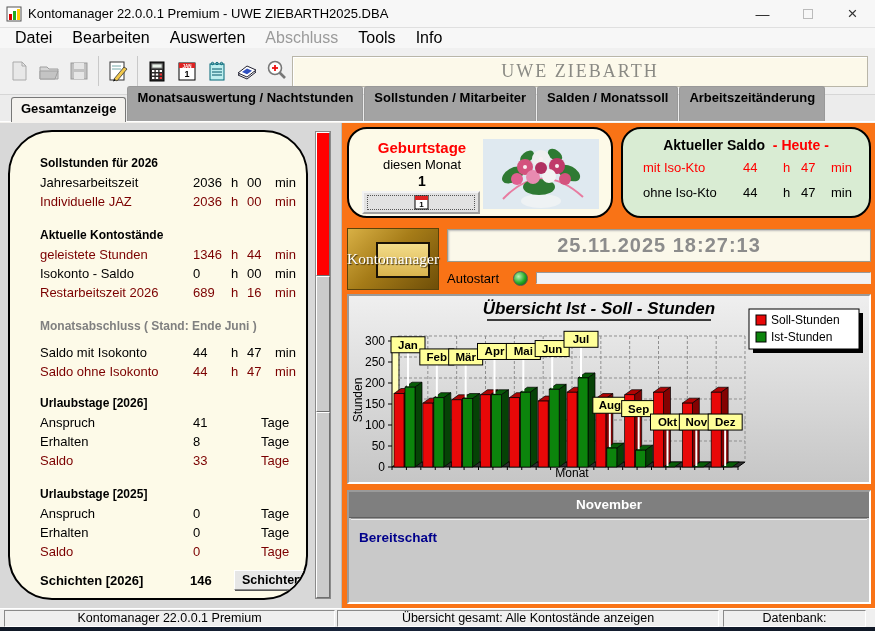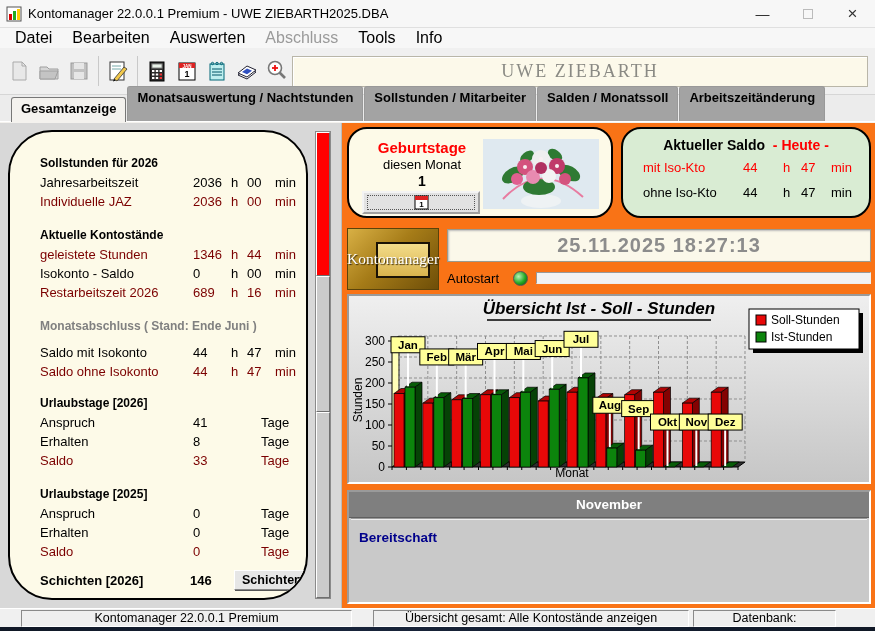--- a/index.html
+++ b/index.html
@@ -93,22 +93,22 @@
   .novpanel { position:absolute; left:5px; top:368px; width:524px; height:114px; border:2px solid #fff; border-top-color:#9a9a9a; border-left-color:#9a9a9a; background:#c9c9c9; }
   .novhdr { height:26px; background:#7f7f7f; border-bottom:1px solid #5f5f5f; color:#fff; font-weight:bold; font-size:13.5px; display:flex; align-items:center; justify-content:center; }
   .novrow { height:40px; padding:10px 0 0 10px; font-weight:bold; font-size:13.5px; }
   .novrow.urlaub { color:#ff0000; }
   .novrow.bereit { color:#00008b; }
   .novsep { height:2px; border-top:1px solid #9a9a9a; border-bottom:1px solid #efefef; margin:0 2px; }
 
   
   .statusbar { left:0; top:608px; width:875px; height:19px; background:#f0f0f0; border-top:1px solid #fff; display:flex; align-items:center; }
   .spanel { height:17px; line-height:15px; text-align:center; font-size:12.5px; border:1px solid #8a8a8a; border-bottom-color:#fff; border-right-color:#fff; background:#efefef; }
-  .sp1 { width:331px; margin-left:21px; }
-  .sp2 { width:316px; margin-left:21px; }
+  .sp1 { width:331px; margin-left:4px; }
+  .sp2 { width:382px; margin-left:2px; }
   .sp3 { width:143px; margin-left:4px; }
   .bottomedge { left:0; top:627px; width:875px; height:4px; background:linear-gradient(90deg,#101826,#18243a 40%,#101826); }
 </style>
 </head>
 <body>
 
 <div class="abs titlebar">
   <svg width="16" height="16">
       <rect x="1" y="1" width="14" height="14" fill="#fff" stroke="#555"></rect>
       <rect x="3" y="8" width="3" height="6" fill="#d00"></rect>

